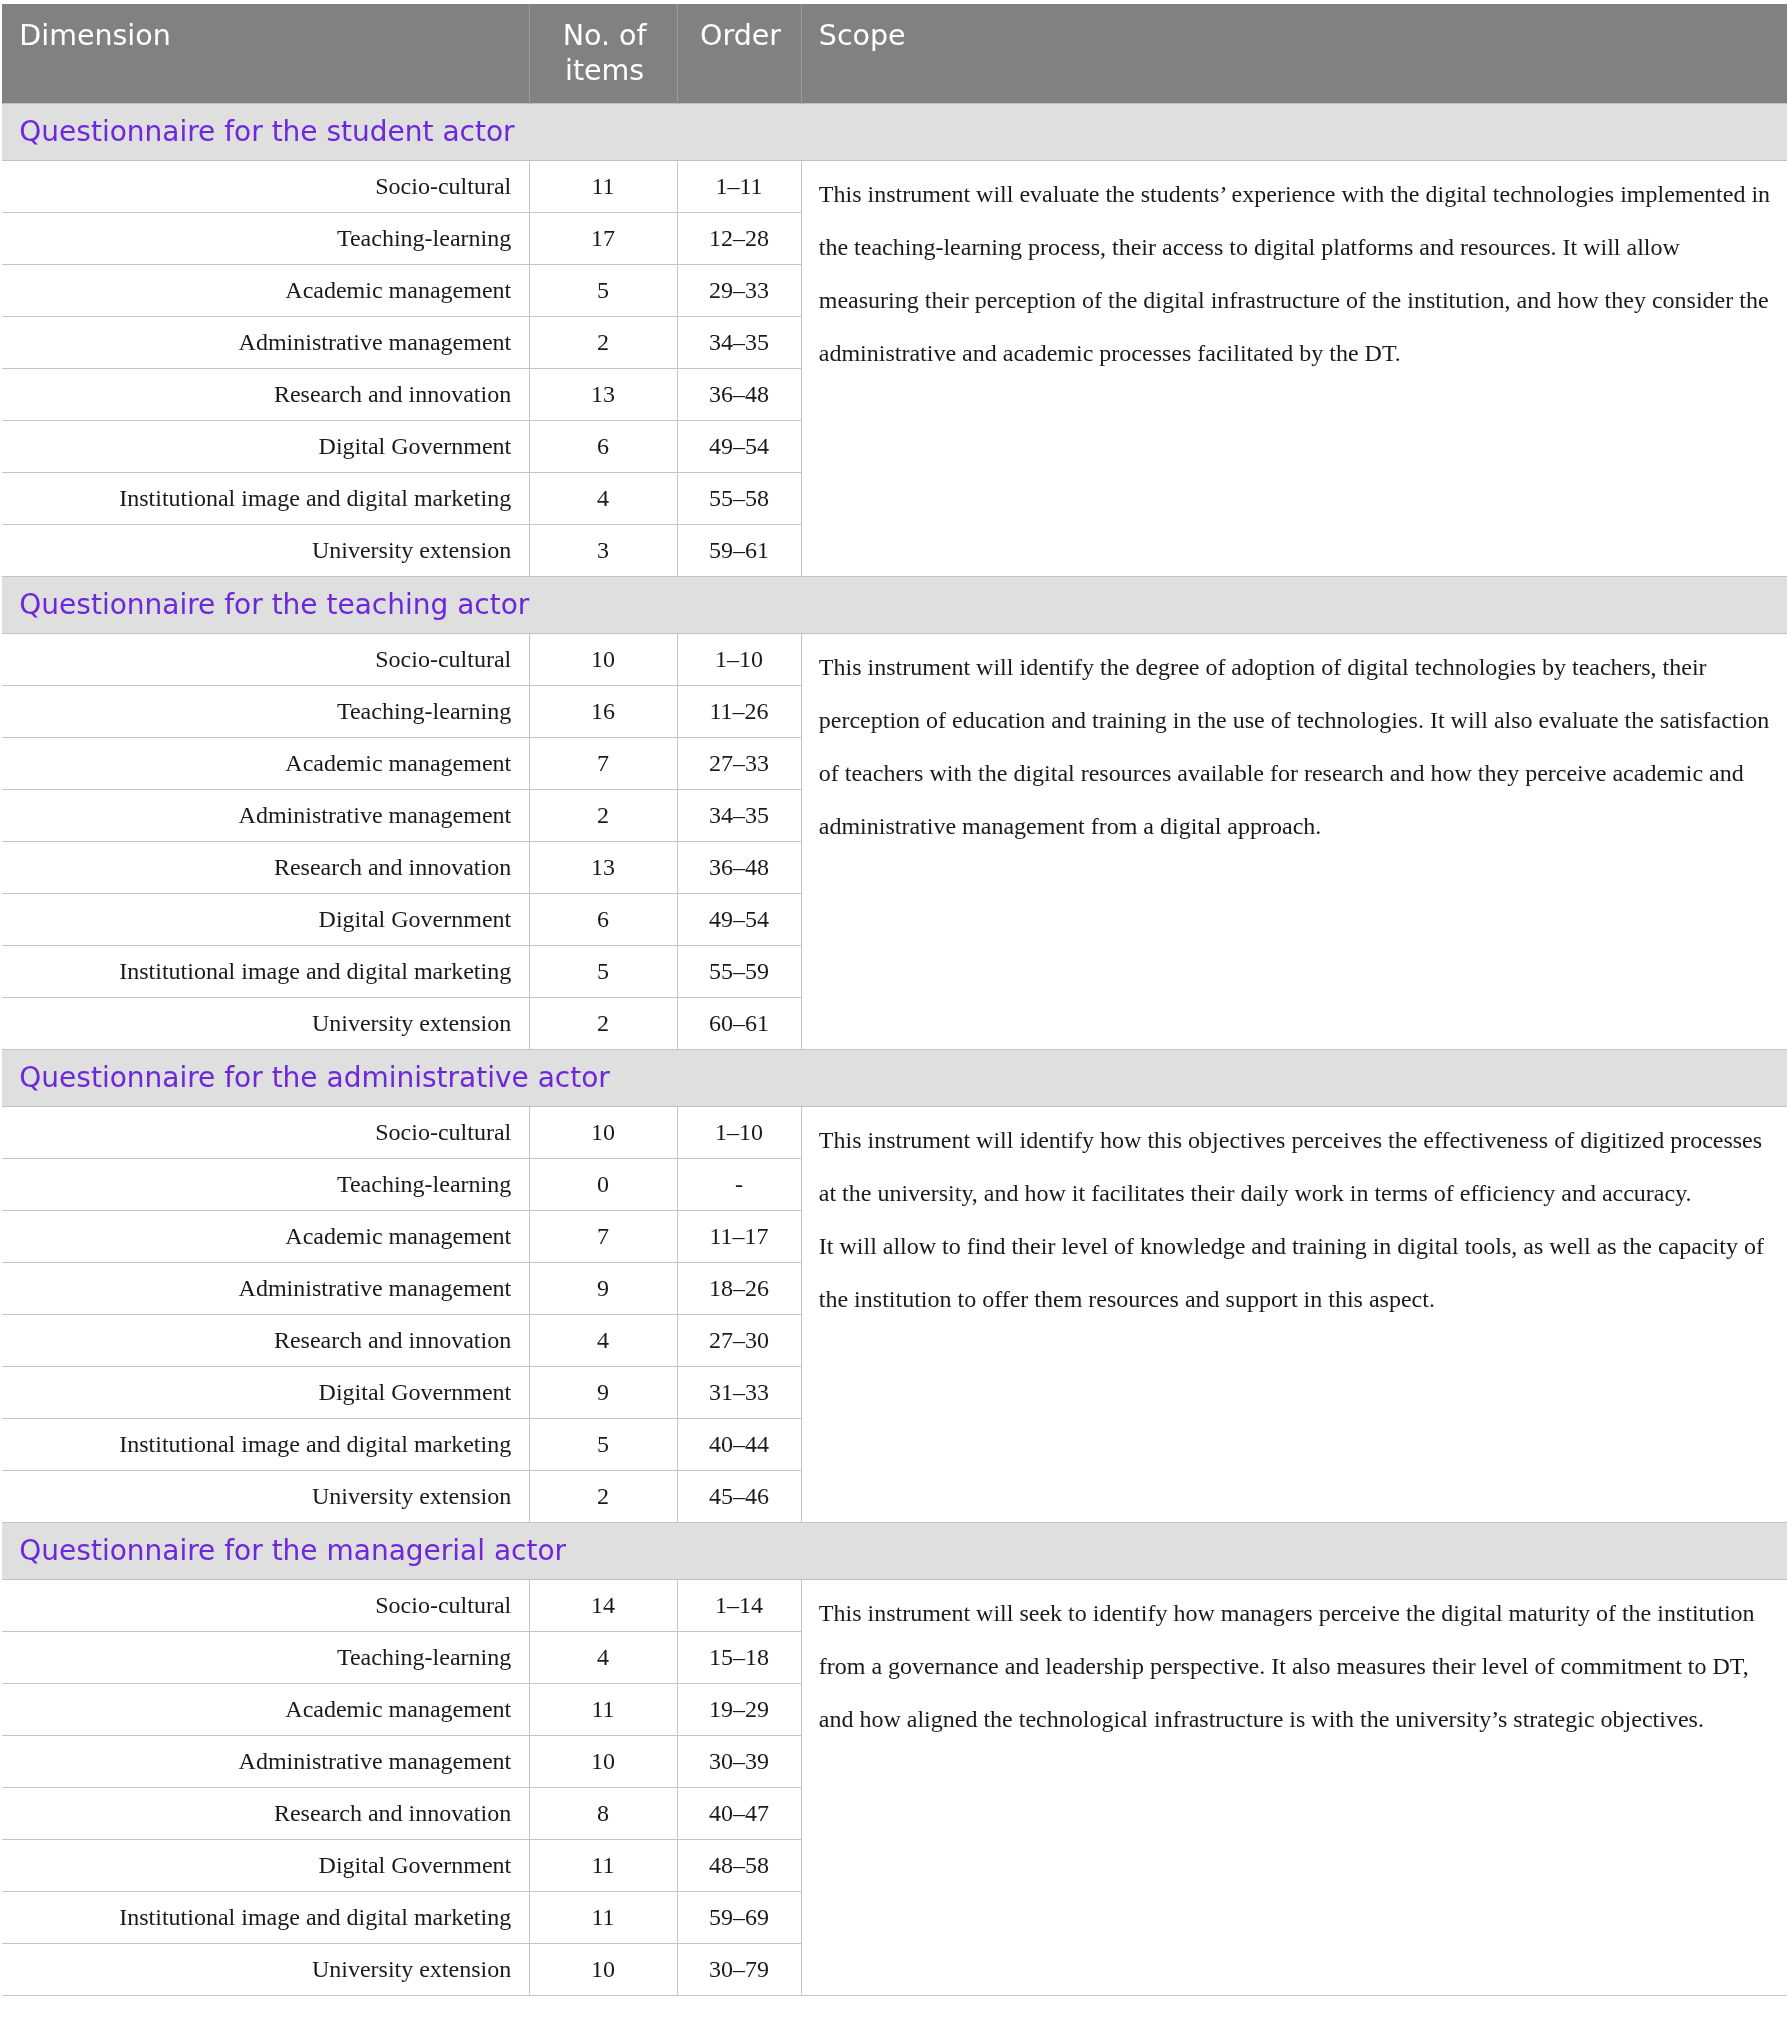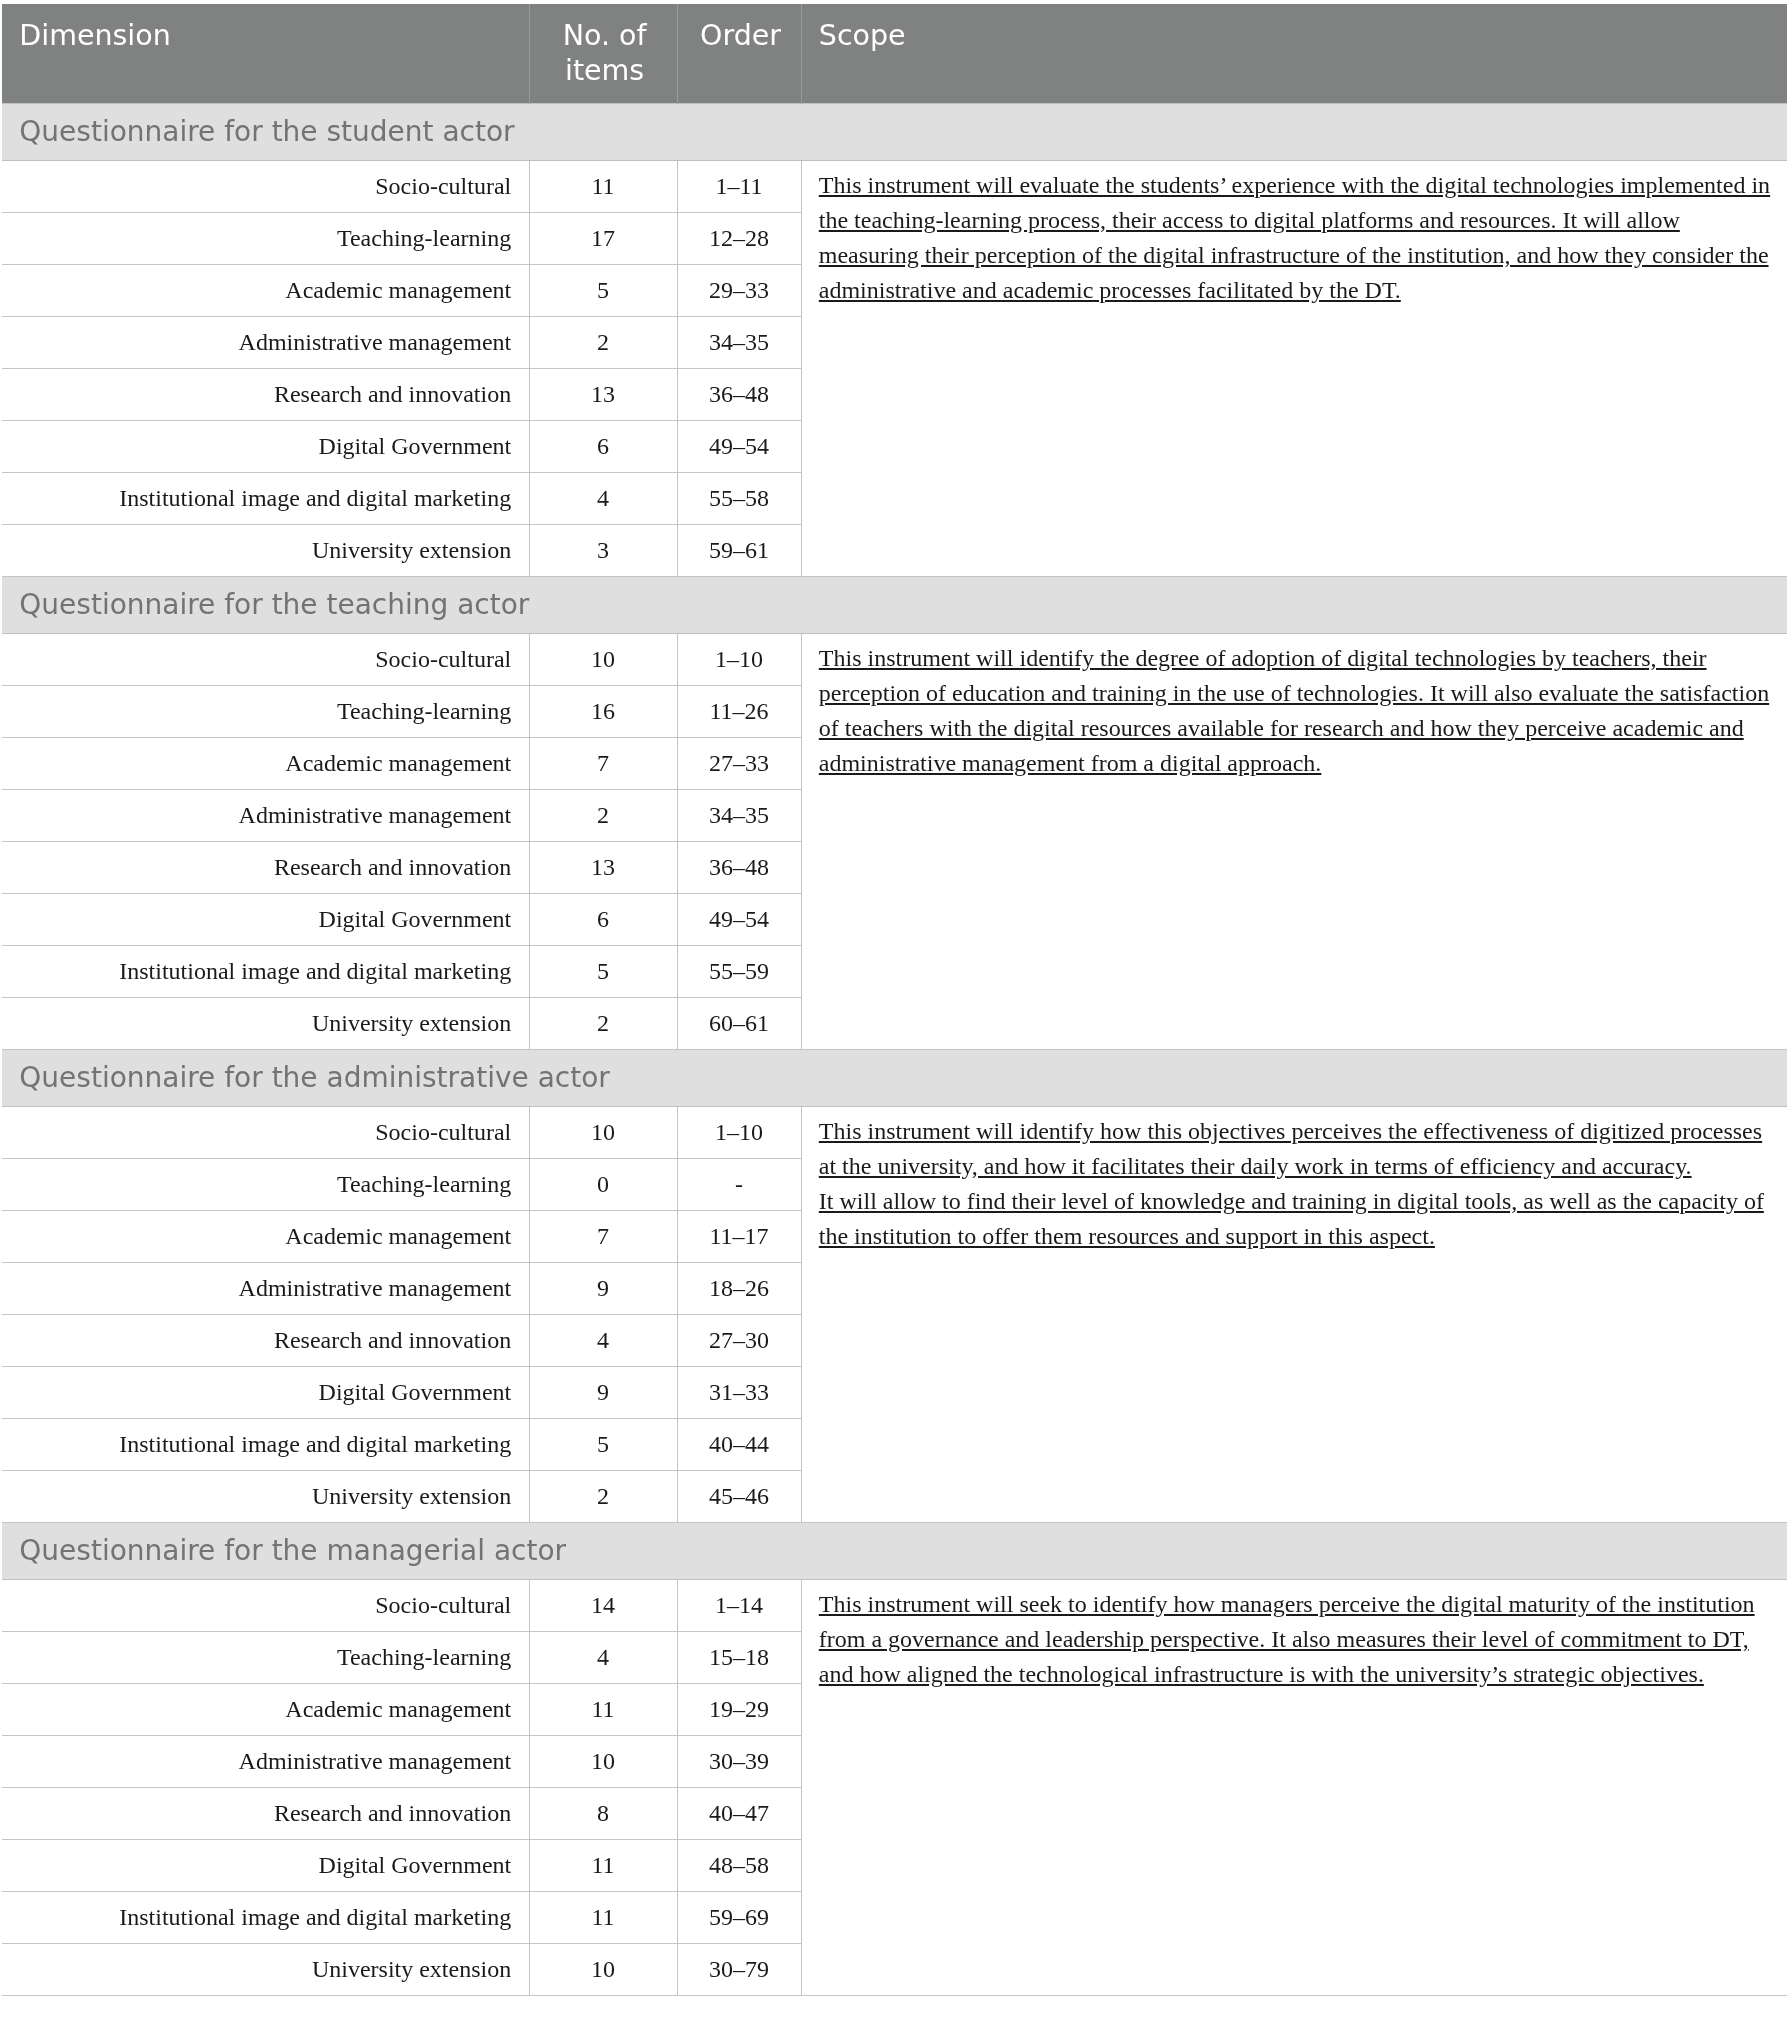--- a/index.html
+++ b/index.html
@@ -25,21 +25,21 @@
     text-align: left;
     vertical-align: top;
     padding: 14px 15.6px 8.6px 17.3px;
     height: 76px;
     border-right: 1.7px solid #9a9c9b;
   }
   thead th.center { text-align: center; padding-left: 5.2px; padding-right: 2px; }
   thead th:last-child { border-right: none; }
   tr.section td {
     background: #e0dfe0;
-    color: #737373;
+    color: #6d28d9;
     font-family: "DejaVu Sans", sans-serif;
     font-size: 28px;
     height: 56px;
     padding: 0 17.3px;
     border-top: 1.7px solid #c0c0c0;
     border-bottom: 1.7px solid #c0c0c0;
   }
   tbody tr.data td {
     font-family: "Liberation Serif", serif;
     font-size: 24px;
@@ -47,24 +47,23 @@
     height: 51px;
     padding: 0 17.3px;
     border: 1.7px solid #c4c4c4;
     vertical-align: middle;
     white-space: nowrap;
   }
   tbody tr.data td.num, tbody tr.data td.ord { text-align: center; padding: 0; }
   tbody tr.data td.scope {
     vertical-align: top;
     white-space: normal;
-    line-height: 35px;
+    line-height: 53px;
     padding: 7px 15.6px 0 17.3px;
     border-right: none;
-    text-decoration: underline;
   }
   tbody tr.data td:first-child { border-left: none; text-align: right; }
   .scope-para { display: block; }
 </style>
 </head>
 <body>
 
 <table class="qtable">
   <colgroup>
     <col class="c-dim">

